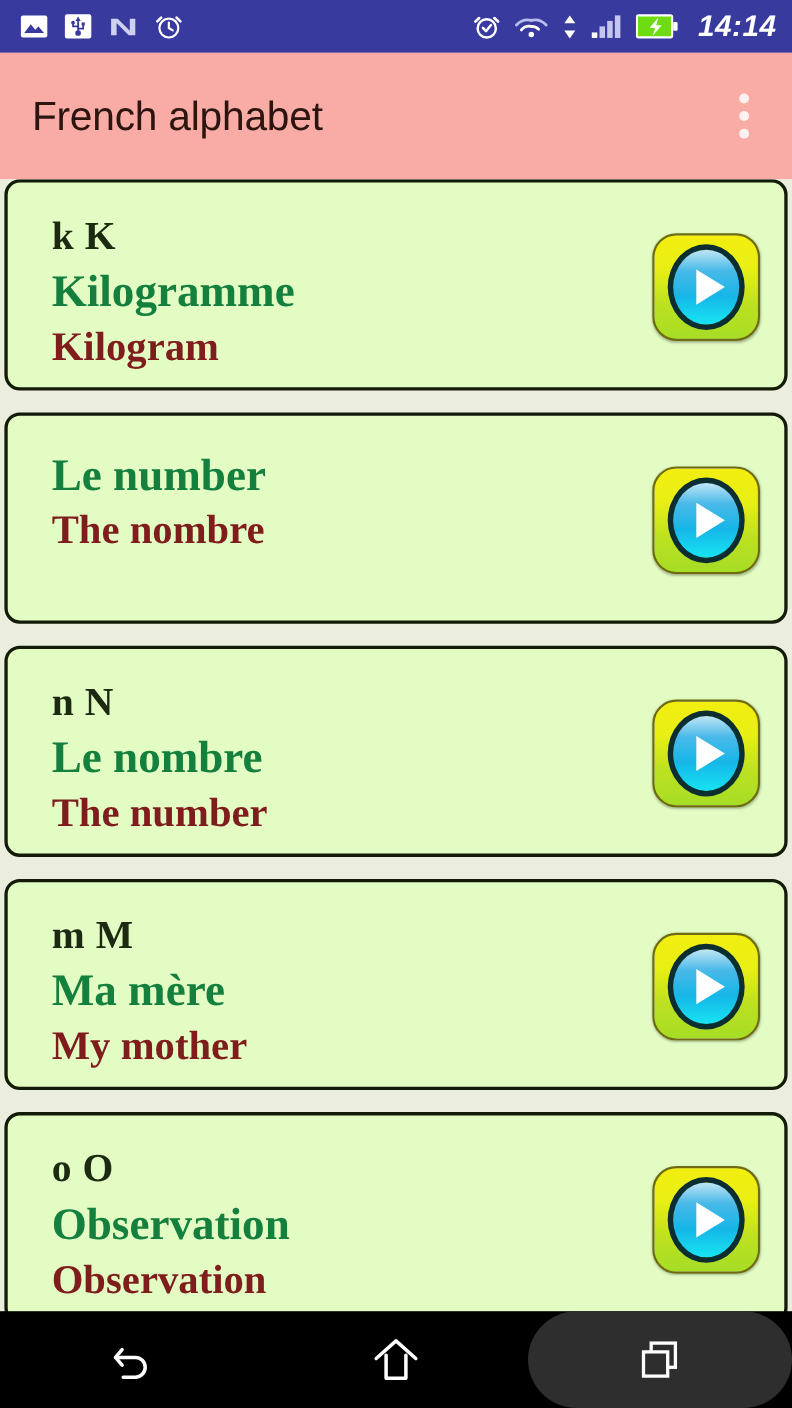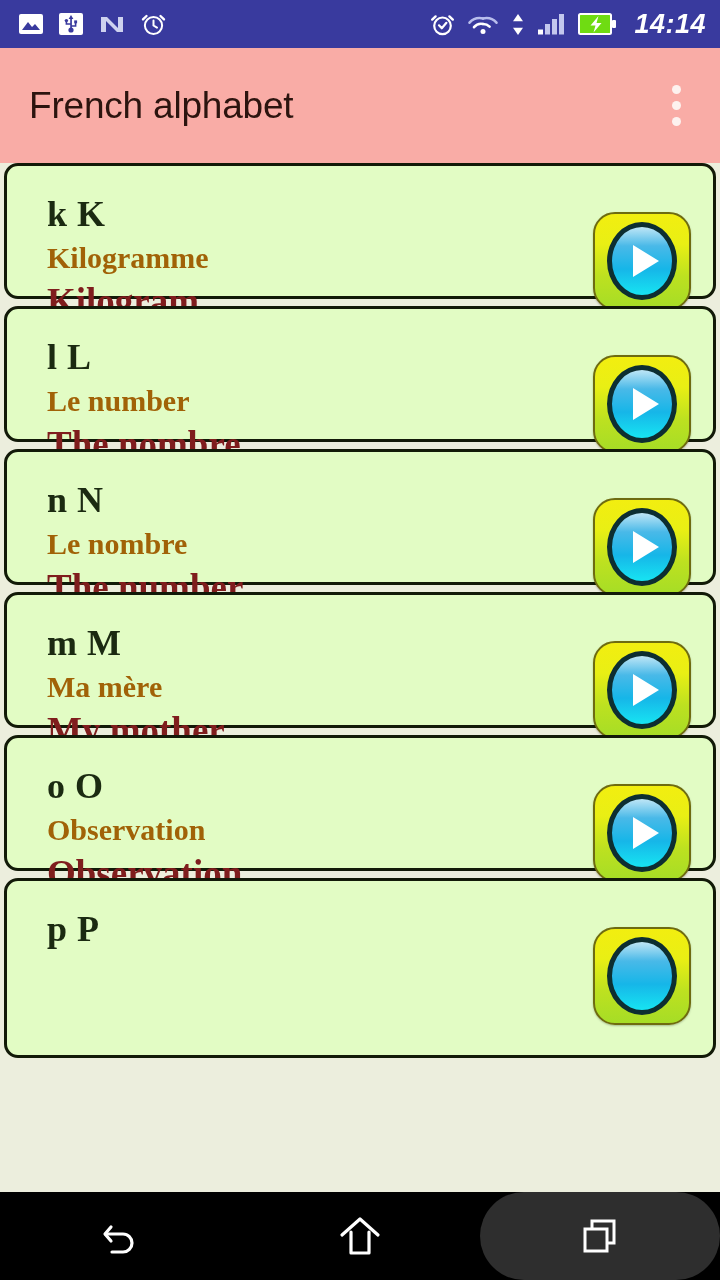--- a/index.html
+++ b/index.html
@@ -62,40 +62,40 @@
     height:1030px;
     background:#eceedd;
     overflow:hidden;
     padding:0 4px;
   }
   .card{
     position:relative;
     background:#e2fcc4;
     border:3px solid #121a08;
     border-radius:14px;
-    height:136px;
-    margin-bottom:7px;
+    height:192px;
+    margin-bottom:20px;
     padding:22px 0 0 40px;
     display:flex;
     align-items:flex-start;
   }
   .card-text{ flex:1 1 auto; padding-top:4px; }
   .row-letters{
     font-family:"Liberation Serif", serif;
     font-weight:bold;
     font-size:36px;
     color:#1b2a11;
     line-height:1.24;
     letter-spacing:0.5px;
   }
   .row-word{
     font-family:"Liberation Serif", serif;
     font-weight:bold;
-    font-size:30px;
-    color:#a16207;
+    font-size:41px;
+    color:#15803d;
     line-height:1.25;
     margin-top:2px;
   }
   .row-trans{
     font-family:"Liberation Serif", serif;
     font-weight:bold;
     font-size:37px;
     color:#7f1d1d;
     line-height:1.25;
     margin-top:3px;
@@ -244,21 +244,20 @@
     </div>
     <div class="play-btn">
       <div class="play-disc">
         <div class="play-tri"></div>
       </div>
     </div>
   </div>
 
   <div class="card">
     <div class="card-text">
-      <div class="row-letters">l L</div>
       <div class="row-word">Le number</div>
       <div class="row-trans">The nombre</div>
     </div>
     <div class="play-btn">
       <div class="play-disc">
         <div class="play-tri"></div>
       </div>
     </div>
   </div>
 

